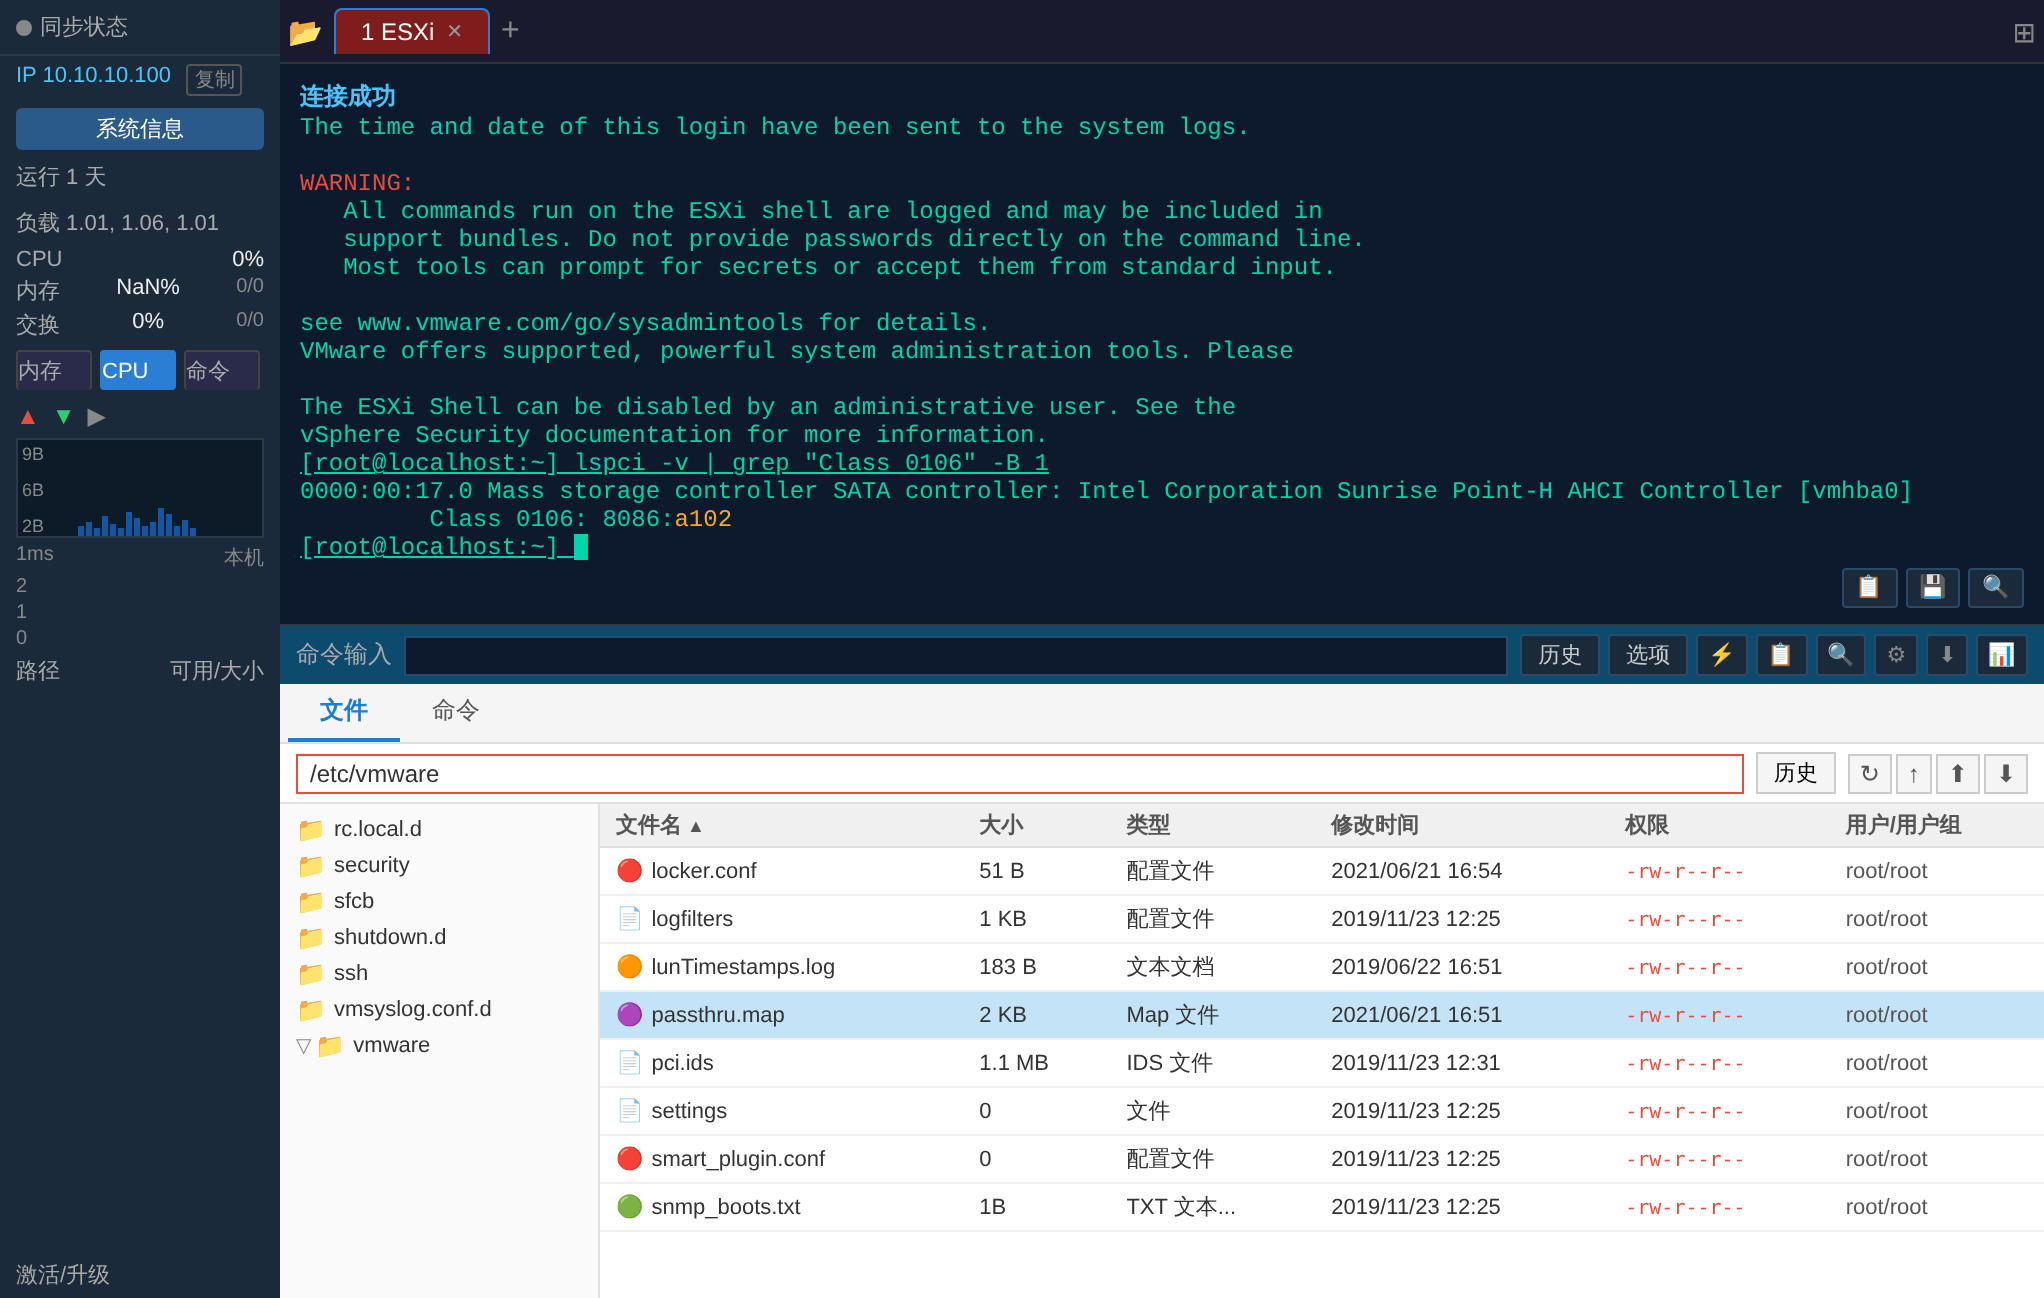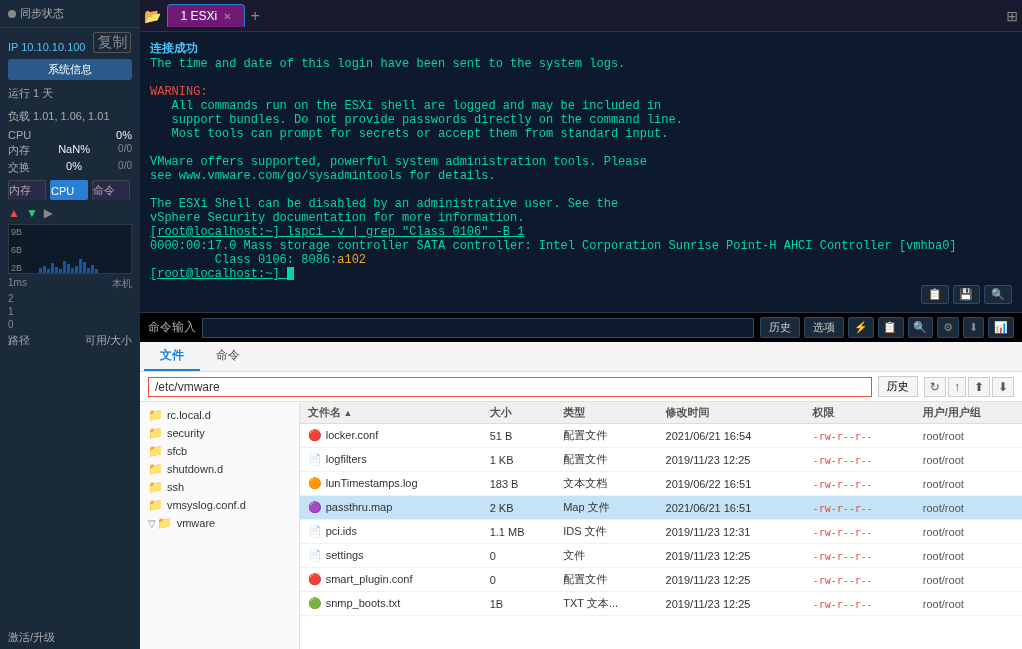--- a/index.html
+++ b/index.html
@@ -19,27 +19,27 @@
       align-items: center;
       padding: 6px 8px;
       border-bottom: 1px solid #2a3a4a;
     }
     .sync-dot {
       width: 8px; height: 8px; border-radius: 50%;
       background: #888; margin-right: 4px;
     }
     .sync-label { color: #aaa; font-size: 11px; }
     .ip-row {
-      display: flex; align-items: flex-end;
+      display: flex; align-items: flex-start;
       padding: 4px 8px;
       color: #4fc3f7;
       font-size: 11px;
     }
     .copy-btn {
-      margin-left: 8px; font-size: 15px; color: #888;
+      margin-left: 8px; font-size: 10px; color: #888;
       cursor: pointer; border: 1px solid #555; padding: 0 3px; border-radius: 2px;
     }
     .sys-info-btn {
       margin: 2px 8px;
       background: #2a5a8a;
       color: #fff;
       text-align: center;
       padding: 3px 0;
       border-radius: 3px;
       font-size: 11px;
@@ -134,21 +134,21 @@
       background: #2a2a4a;
       color: #ddd;
       padding: 4px 12px;
       border-radius: 4px 4px 0 0;
       font-size: 12px;
       margin-right: 2px;
       cursor: pointer;
       border: 1px solid #444;
       border-bottom: none;
     }
-    .tab.active { background: #701a75; color: #fff; border-color: #2a7fd4; }
+    .tab.active { background: #7f1d1d; color: #fff; border-color: #2a7fd4; }
     .tab-close { margin-left: 6px; color: #999; cursor: pointer; font-size: 10px; }
     .tab-add { color: #888; font-size: 16px; cursor: pointer; margin-left: 4px; }
     .grid-icon { margin-left: auto; color: #888; font-size: 14px; cursor: pointer; }
 
     
     .terminal {
       background: #0d1a2e;
       color: #00d4aa;
       font-family: 'Courier New', monospace;
       font-size: 12px;
@@ -170,21 +170,21 @@
     }
     .term-tool-btn {
       background: #1a2a3a; border: 1px solid #2a4a6a;
       color: #888; padding: 2px 6px; cursor: pointer;
       font-size: 11px; border-radius: 2px;
     }
 
     
     .cmd-bar {
       display: flex; align-items: center;
-      background: #000000;
+      background: #0c4a6e;
       border-top: 1px solid #2a3a4a;
       padding: 4px 8px;
       gap: 6px;
       flex-shrink: 0;
     }
     .cmd-label { color: #aaa; font-size: 12px; white-space: nowrap; }
     .cmd-input-wrap {
       flex: 1; background: #0d1a2e;
       border: 1px solid #2a4a6a;
       padding: 2px 6px;
@@ -423,22 +423,22 @@
 
   <div class="terminal">
     <div><span class="success">连接成功</span></div>
     <div><span class="normal">The time and date of this login have been sent to the system logs.</span></div>
     <div>&nbsp;</div>
     <div><span class="warning">WARNING:</span></div>
     <div><span class="normal">&nbsp;&nbsp;&nbsp;All commands run on the ESXi shell are logged and may be included in</span></div>
     <div><span class="normal">&nbsp;&nbsp;&nbsp;support bundles. Do not provide passwords directly on the command line.</span></div>
     <div><span class="normal">&nbsp;&nbsp;&nbsp;Most tools can prompt for secrets or accept them from standard input.</span></div>
     <div>&nbsp;</div>
+    <div><span class="normal">see www.vmware.com/go/sysadmintools for details.</span></div>
     <div><span class="normal">VMware offers supported, powerful system administration tools.  Please</span></div>
-    <div><span class="normal">see www.vmware.com/go/sysadmintools for details.</span></div>
     <div>&nbsp;</div>
     <div><span class="normal">The ESXi Shell can be disabled by an administrative user. See the</span></div>
     <div><span class="normal">vSphere Security documentation for more information.</span></div>
     <div><span class="prompt">[root@localhost:~] lspci -v | grep "Class 0106" -B 1</span></div>
     <div><span class="normal">0000:00:17.0 Mass storage controller SATA controller: Intel Corporation Sunrise Point-H AHCI Controller [vmhba0]</span></div>
     <div><span class="normal">&nbsp;&nbsp;&nbsp;&nbsp;&nbsp;&nbsp;&nbsp;&nbsp;&nbsp;Class 0106: 8086:</span><span class="highlight">a102</span></div>
     <div><span class="prompt">[root@localhost:~] <span style="display:inline-block;width:7px;height:13px;background:#00d4aa;vertical-align:middle;"></span></span></div>
     <div class="terminal-tools">
       <span class="term-tool-btn">📋</span>
       <span class="term-tool-btn">💾</span>

